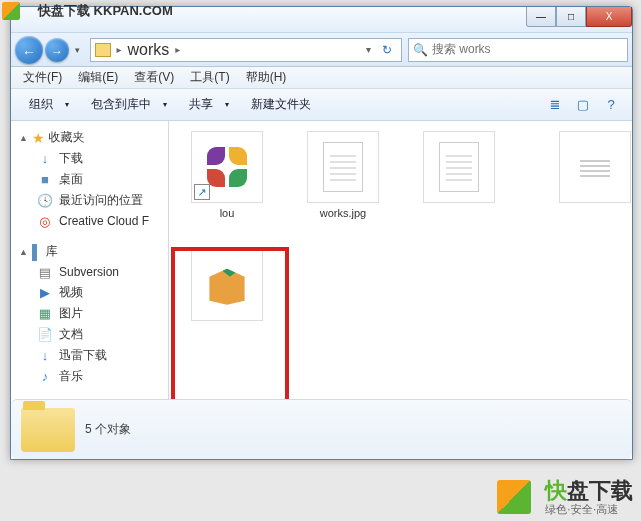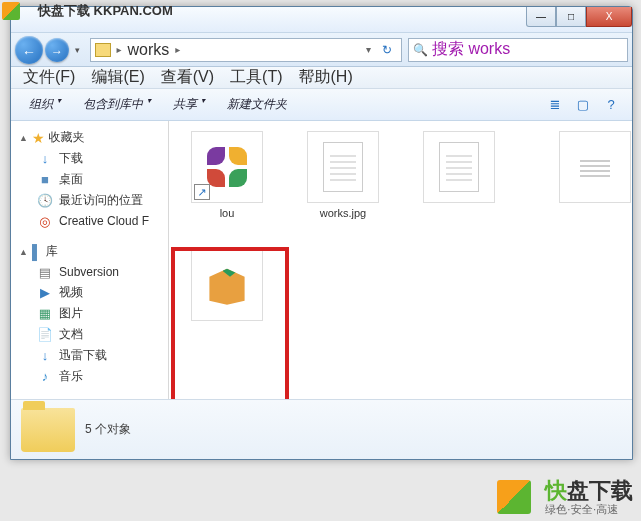--- a/index.html
+++ b/index.html
@@ -26,29 +26,29 @@
   .nav-btn.back { background: radial-gradient(circle at 30% 30%, #6ab0f0, #2570c0); color: #fff; font-size: 14px; box-shadow: inset 0 1px 2px rgba(255,255,255,0.5), 0 1px 2px rgba(0,0,0,0.3); }
   .nav-btn.fwd { background: radial-gradient(circle at 30% 30%, #6ab0f0, #2570c0); width: 24px; height: 24px; color: #fff; font-size: 12px; box-shadow: inset 0 1px 2px rgba(255,255,255,0.5), 0 1px 2px rgba(0,0,0,0.3); }
   .address-bar { flex: 1; height: 24px; background: #fff; border: 1px solid #a0b4c8; display: flex; align-items: center; padding: 0 4px; gap: 6px; margin: 0 4px; }
   .addr-icon { width: 16px; height: 14px; background: #f7d97a; border: 1px solid #c0a030; }
   .addr-text { font-size: 16px; color: #333; }
   .addr-arrow { font-size: 10px; color: #666; }
   .addr-drop { margin-left: auto; font-size: 10px; color: #666; cursor: pointer; }
   .addr-refresh { width: 20px; font-size: 12px; color: #2570c0; cursor: pointer; text-align: center; }
   .search-box { width: 220px; height: 24px; background: #fff; border: 1px solid #a0b4c8; display: flex; align-items: center; padding: 0 4px; gap: 4px; }
   .search-icon { font-size: 12px; color: #999; }
-  .search-text { font-size: 16px; color: #a21caf; }
+  .search-text { font-size: 12px; color: #737373; }
 
   
   .menu-bar { height: 22px; background: linear-gradient(#f5f9fd, #e8f0f8); border-bottom: 1px solid #d0dce8; display: flex; align-items: center; padding: 0 6px; gap: 4px; }
-  .menu-item { font-size: 16px; color: #333; padding: 2px 6px; cursor: pointer; }
+  .menu-item { font-size: 12px; color: #333; padding: 2px 6px; cursor: pointer; }
 
   
   .toolbar { height: 32px; background: linear-gradient(#f5f9fd, #e3eefb); border-bottom: 1px solid #c4d6e8; display: flex; align-items: center; padding: 0 8px; gap: 2px; }
-  .tool-btn { font-size: 12px; color: #223; padding: 4px 10px; cursor: pointer; display: flex; gap: 4px; font-style: italic; }
+  .tool-btn { font-size: 12px; color: #223; padding: 4px 10px; cursor: pointer; display: flex; align-items: center; gap: 12px; }
   .tool-btn .drop { font-size: 8px; }
   .tool-spacer { flex: 1; }
   .tool-icon { width: 26px; height: 22px; cursor: pointer; display: flex; align-items: center; justify-content: center; color: #2570c0; font-size: 13px; }
 
   
   .body-split { flex: 1; display: flex; overflow: hidden; }
   .sidebar { width: 158px; background: #fff; border-right: 1px solid #d8d8d8; overflow-y: auto; padding: 6px 0; }
   .side-group { margin-bottom: 10px; }
   .side-header { display: flex; align-items: center; gap: 4px; padding: 2px 8px; font-size: 12px; color: #333; cursor: pointer; }
   .side-tri { font-size: 9px; color: #666; }
@@ -72,21 +72,21 @@
   .rar-icon { width: 40px; height: 48px; background: linear-gradient(#8a2a7a, #6a1a5a); border-radius: 2px; position: relative; }
   .rar-icon::before { content:""; position:absolute; top:6px; left:6px; right:6px; height:22px; background: repeating-linear-gradient(0deg,#d0a040,#d0a040 3px,#c08020 3px,#c08020 6px); }
   .page-icon { width: 40px; height: 50px; background: #fff; border: 1px solid #ccc; position: relative; }
   .page-icon::before { content:""; position:absolute; top:8px; left:6px; right:6px; height:30px; background: repeating-linear-gradient(0deg,#e0e0e0,#e0e0e0 2px,transparent 2px,transparent 6px); }
   .box-icon { width: 44px; height: 40px; background: #e8a040; position: relative; clip-path: polygon(10% 30%, 50% 10%, 90% 30%, 90% 90%, 50% 100%, 10% 90%); }
   .box-icon::after { content:""; position:absolute; top:-6px; left:18px; width:14px; height:18px; background:#2a9a5a; clip-path: polygon(0 0, 100% 0, 100% 70%, 50% 100%, 0 70%); }
   .folder-big { width: 54px; height: 44px; background: linear-gradient(#f8e39a, #f0cd5a); border-radius: 2px 2px 4px 4px; position: relative; }
   .folder-big::before { content:""; position:absolute; top:-7px; left:2px; width:22px; height:9px; background:#f0cd5a; border-radius: 2px 2px 0 0; }
 
   
-  .status-bar { height: 60px; background: linear-gradient(#f5f9fd, #e9f1f9); border-top: 1px solid #d0dce8; display: flex; align-items: center; padding: 4px 10px; gap: 10px; }
+  .status-bar { height: 60px; background: linear-gradient(#f5f9fd, #e9f1f9); border-top: 1px solid #d0dce8; display: flex; align-items: center; padding: 4px 10px; gap: 10px; border-radius: 6px; }
   .status-text { font-size: 12px; color: #444; }
 
   
   .bottom-wm { position: absolute; bottom: 6px; right: 8px; display: flex; align-items: center; gap: 14px; }
   .bottom-wm-icon { width: 34px; height: 34px; background: linear-gradient(135deg, #f7a01a 0 50%, #5cb531 50% 100%); border-radius: 3px; }
   .bottom-wm-main { font-size: 22px; font-weight: bold; }
   .bottom-wm-main .g { color: #5cb531; }
   .bottom-wm-main .b { color: #333; }
   .bottom-wm-sub { font-size: 11px; color: #666; }
   .bottom-wm-col { display: flex; flex-direction: column; line-height: 1.1; }

